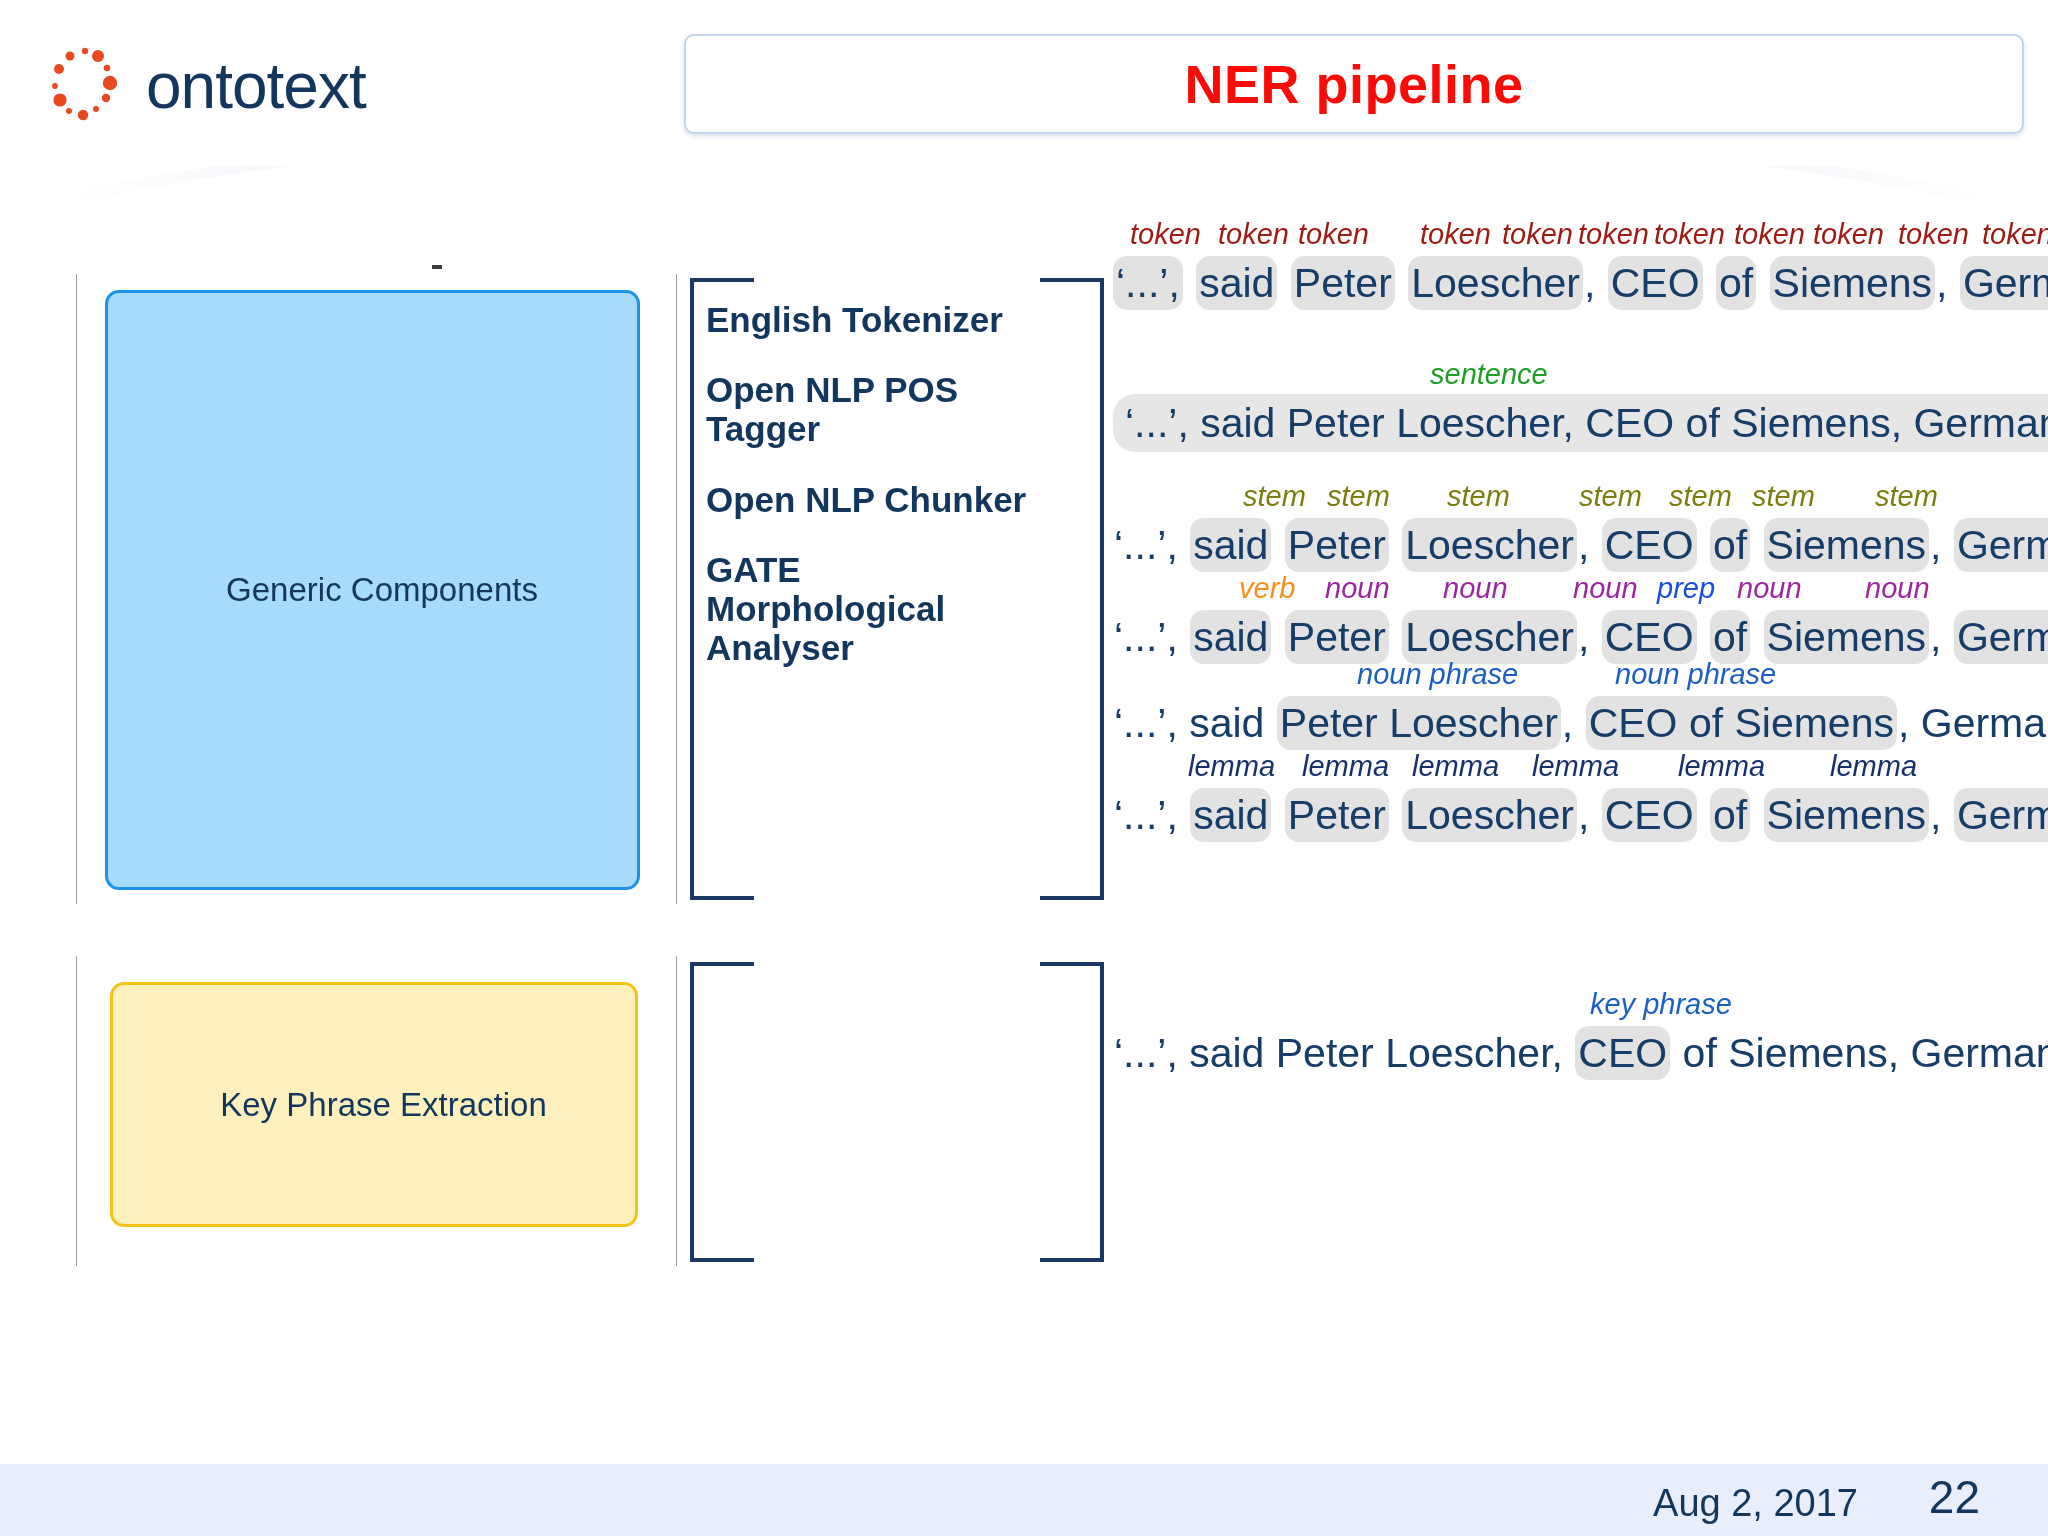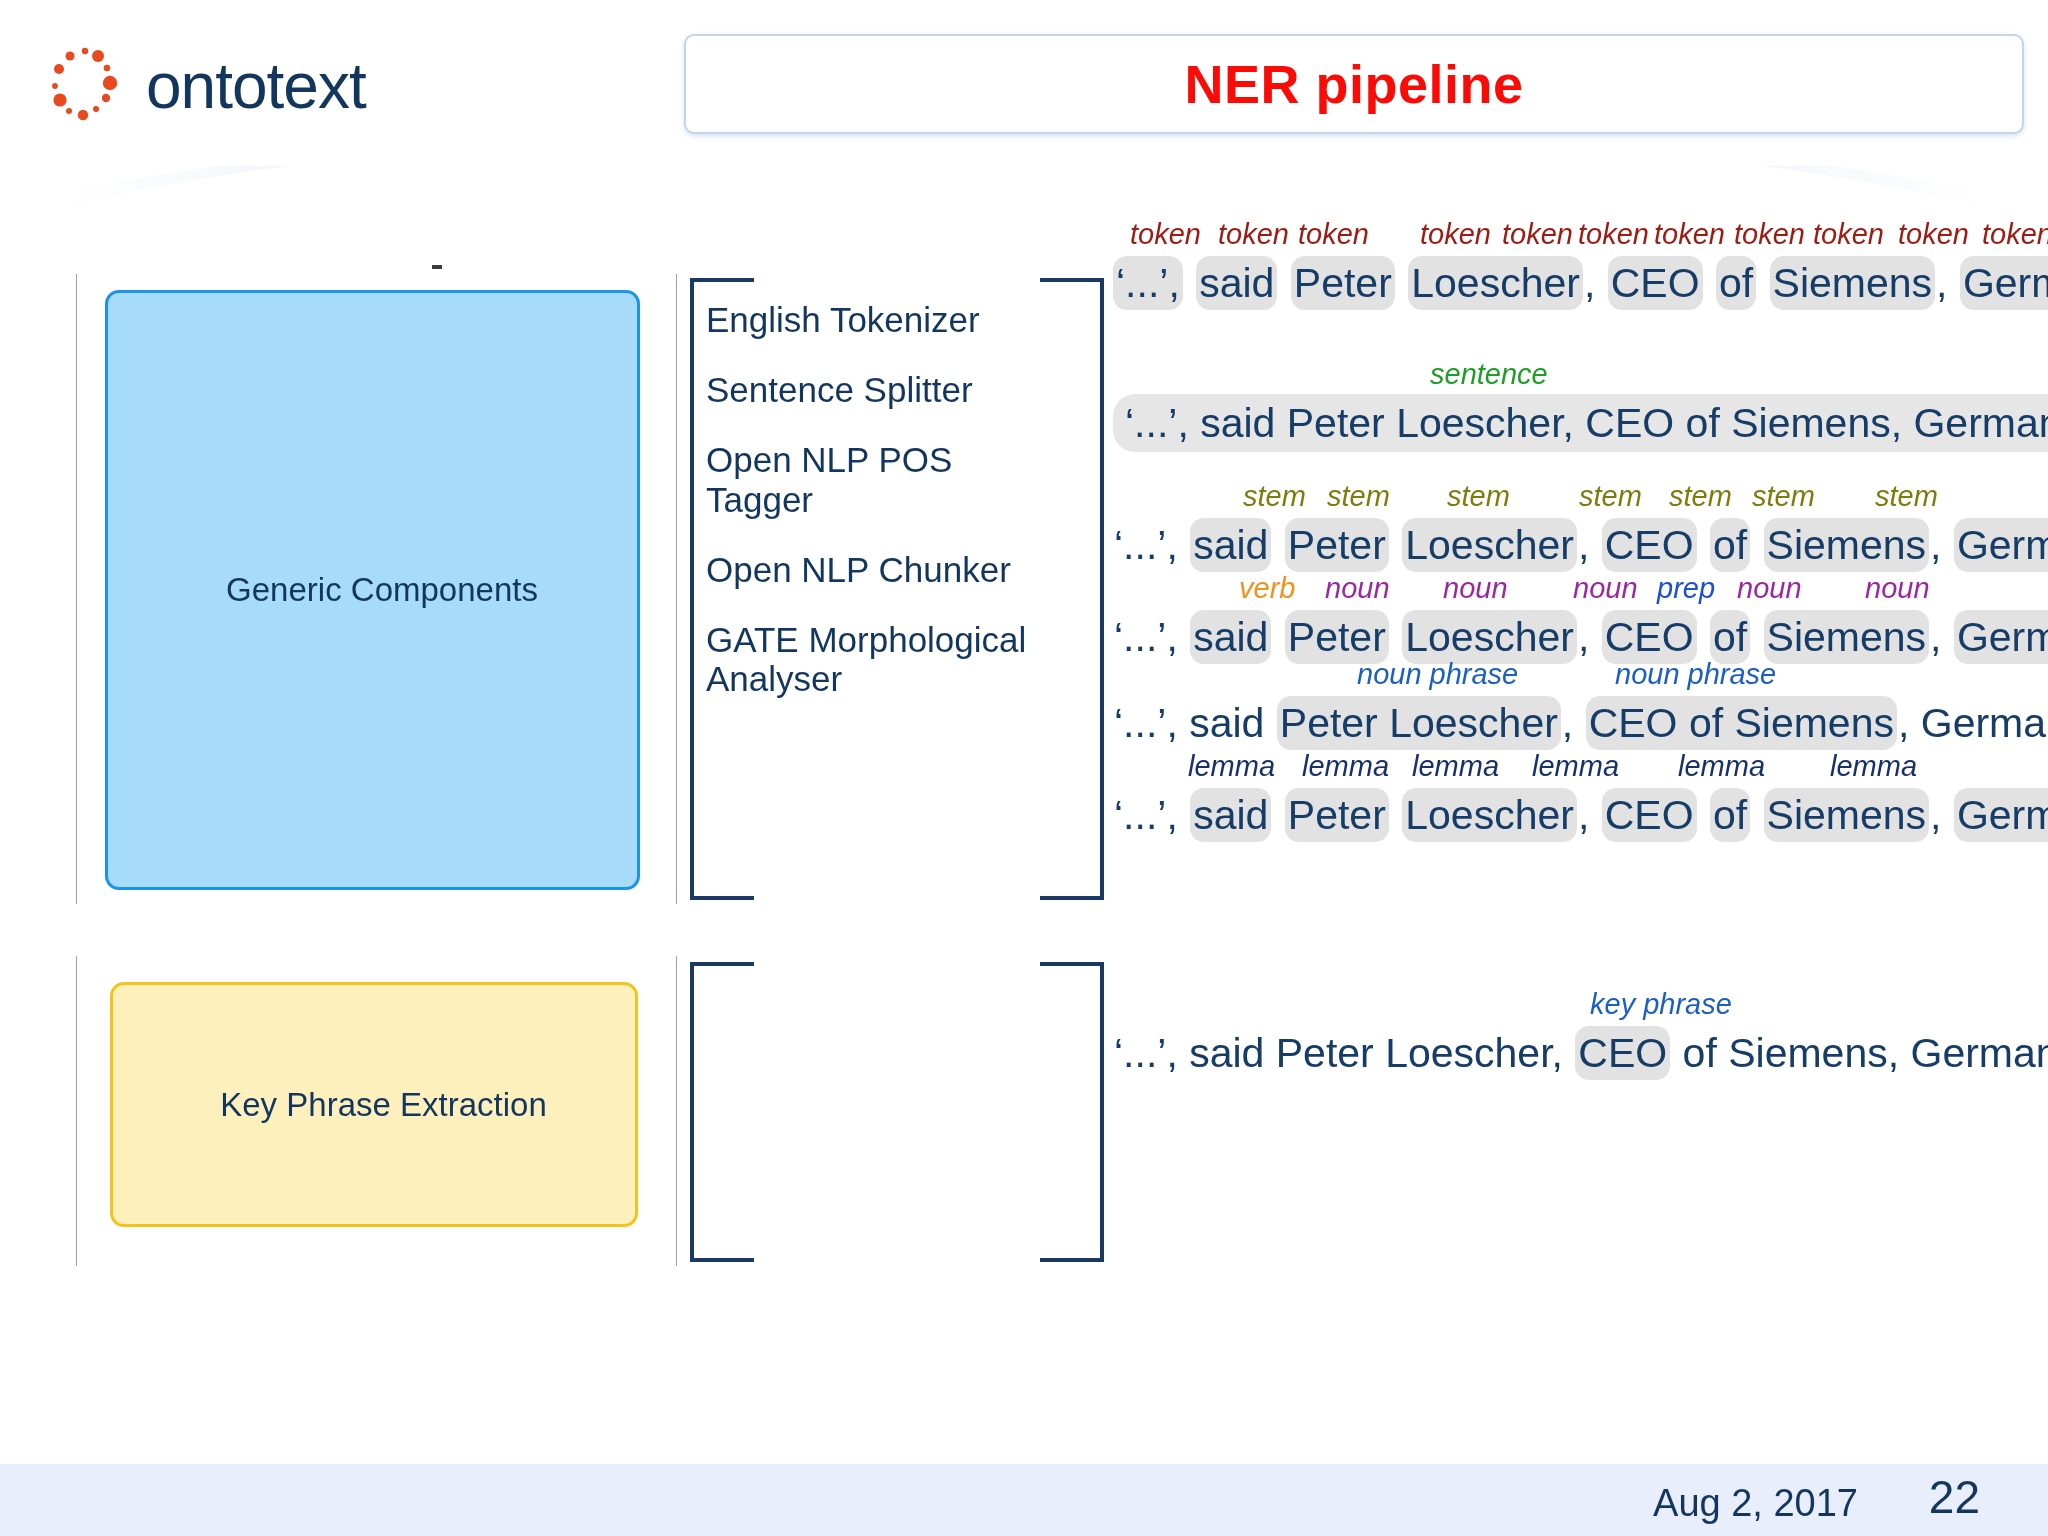--- a/index.html
+++ b/index.html
@@ -75,21 +75,21 @@
 
   
   .bracket{position:absolute;}
   .bracket .bv{position:absolute;left:0;top:0;width:4px;height:100%;background:#1b3a63;}
   .bracket .bt{position:absolute;left:0;top:0;height:4px;width:100%;background:#1b3a63;}
   .bracket .bb{position:absolute;left:0;bottom:0;height:4px;width:100%;background:#1b3a63;}
   .bracket.right .bv{left:auto;right:0;}
   .bracket.right .bt,.bracket.right .bb{left:auto;right:0;}
 
   .comp-list{
-    position:absolute;left:706px;top:150px;width:360px;
+    position:absolute;left:706px;top:150px;width:360px;font-weight:bold;
   }
   .comp-item{
     color:#12365e;font-size:35px;line-height:1.12;
     font-family:"Liberation Sans", sans-serif;
     margin-bottom:31px;
   }
 
   .kp-desc{
     position:absolute;left:700px;top:836px;width:400px;
     color:#12365e;font-size:35px;line-height:1.17;
@@ -193,21 +193,20 @@
       <div class="bb"></div>
   </div>
   <div class="bracket right" style="left:1040px;top:128px;width:64px;height:622px;">
     <div class="bv"></div>
       <div class="bt"></div>
       <div class="bb"></div>
   </div>
 
   <div class="comp-list">
     <div class="comp-item">English Tokenizer</div>
-    <div class="comp-item">Sentence Splitter</div>
     <div class="comp-item">Open NLP POS Tagger</div>
     <div class="comp-item">Open NLP Chunker</div>
     <div class="comp-item" style="width:330px;">GATE Morphological Analyser</div>
   </div>
 
   <div class="box box-key">
     <div class="box-label">Key Phrase Extraction</div>
   </div>
 
   <div class="bracket" style="left:690px;top:812px;width:64px;height:300px;">

